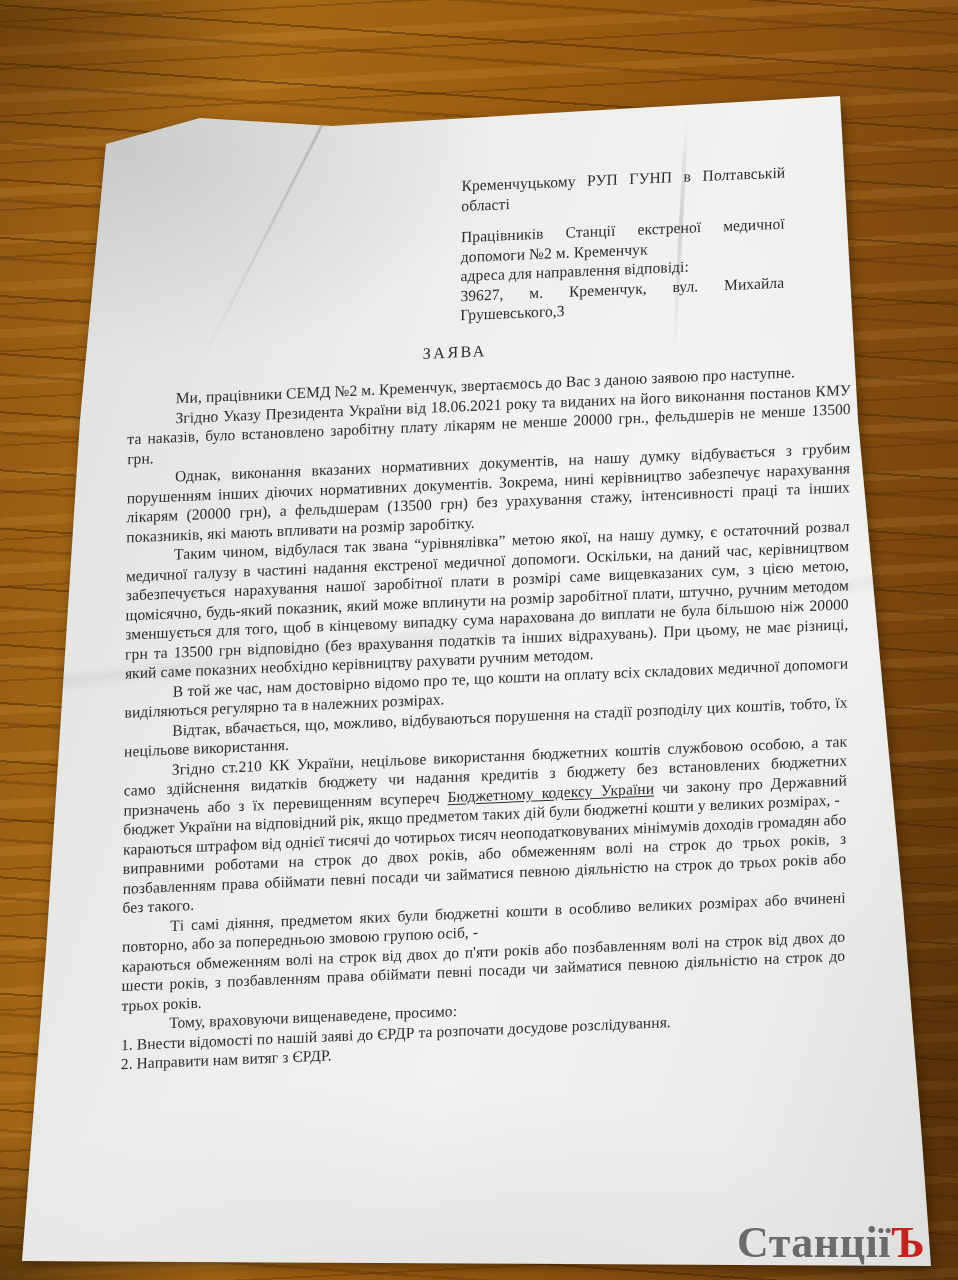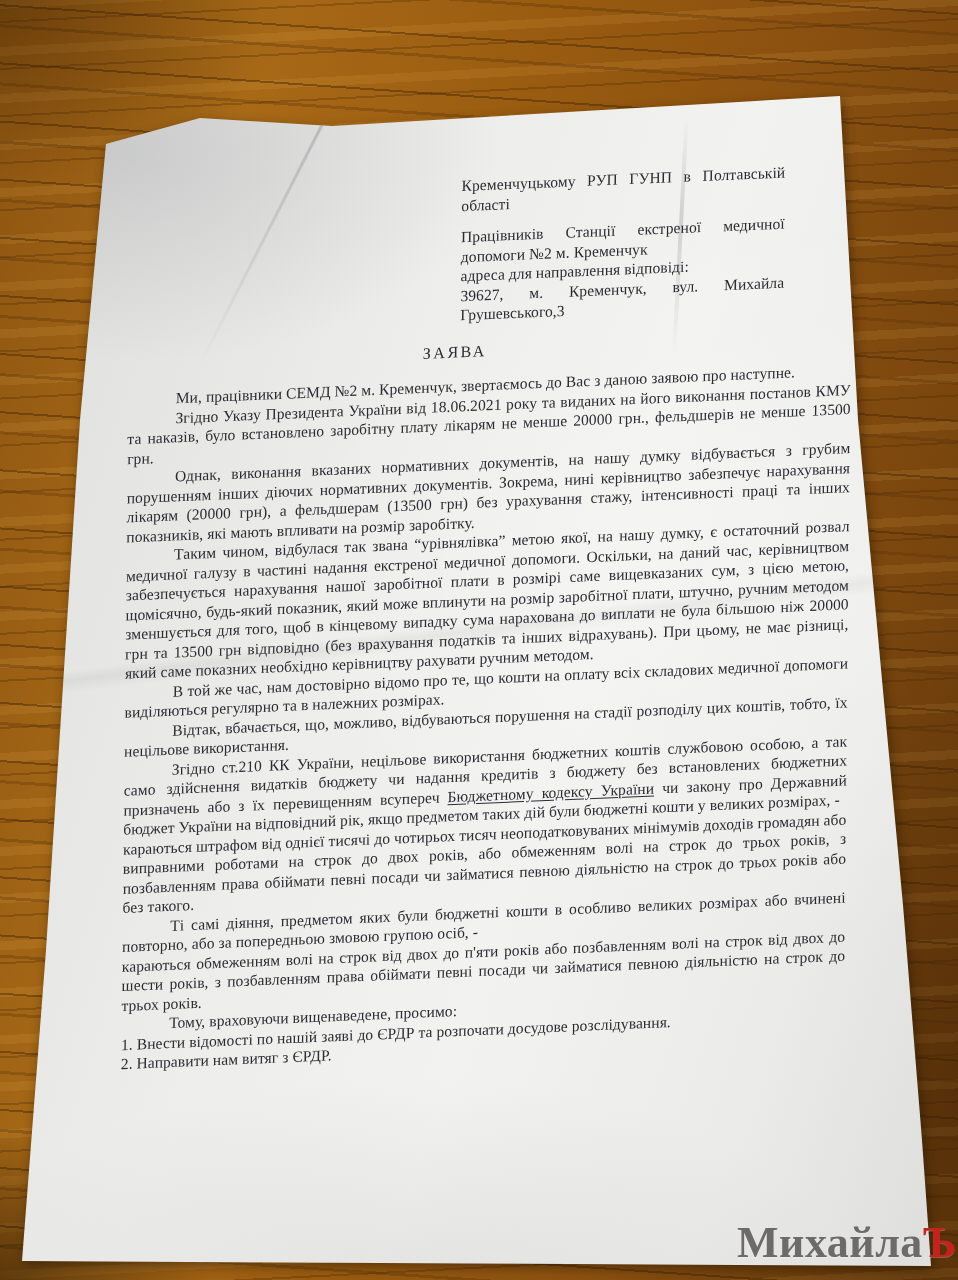--- a/index.html
+++ b/index.html
@@ -122,16 +122,16 @@
             <p class="para"><span>караються обмеженням волі на строк від двох до п'яти років або позбавленням волі на строк від двох до шести років, з позбавленням права обіймати певні посади чи займатися певною діяльністю на строк до трьох років.</span></p>
             <p class="para indent"><span>Тому, враховуючи вищенаведене, просимо:</span></p>
             <p class="para list"><span>1. Внести відомості по нашій заяві до ЄРДР та розпочати досудове розслідування.</span></p>
             <p class="para list"><span>2. Направити нам витяг з ЄРДР.</span></p>
           </div>
       </div>
     </div>
   </div>
 
   <div class="watermark">
-    <span class="wm-gray">Михайла</span><span class="wm-red">Ъ</span>
+    <span class="wm-gray">Станції</span><span class="wm-red">Ъ</span>
   </div>
 
 </div>
 
 </body></html>

